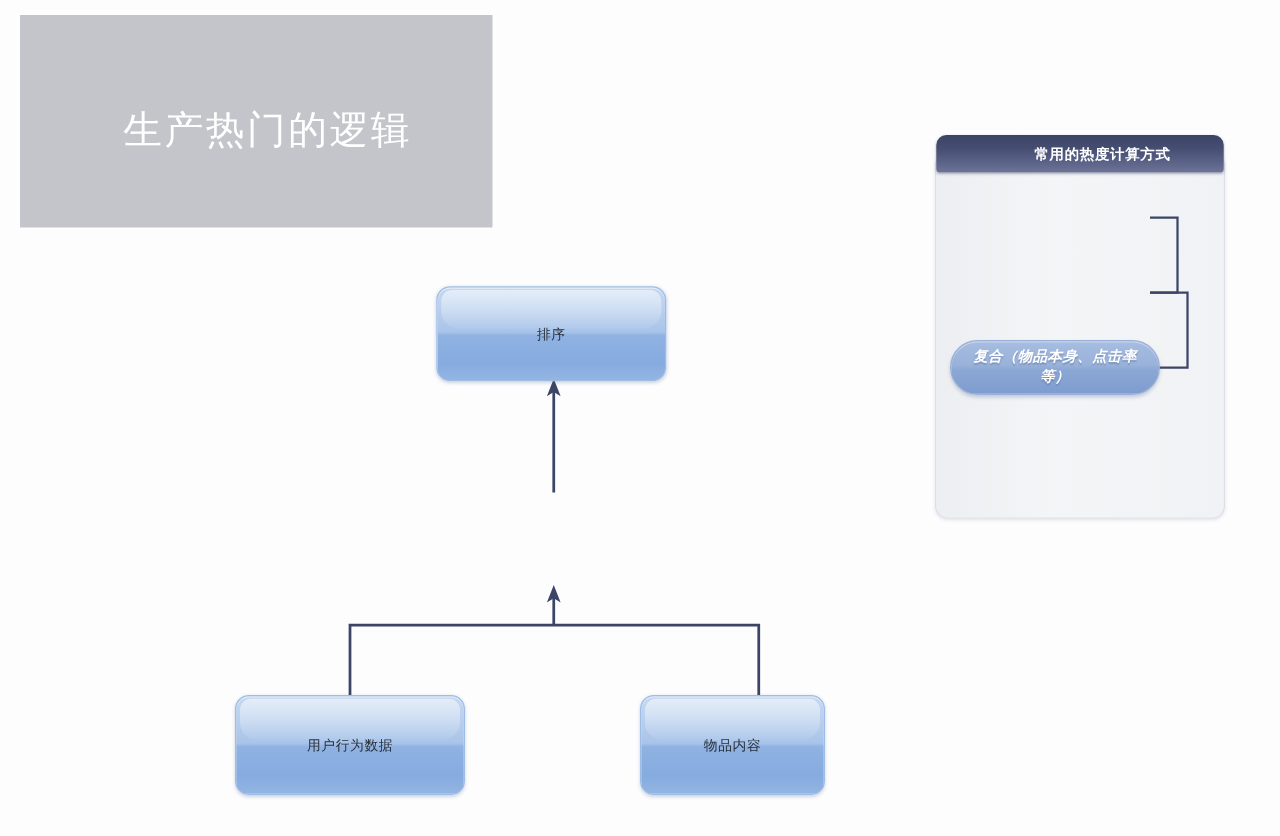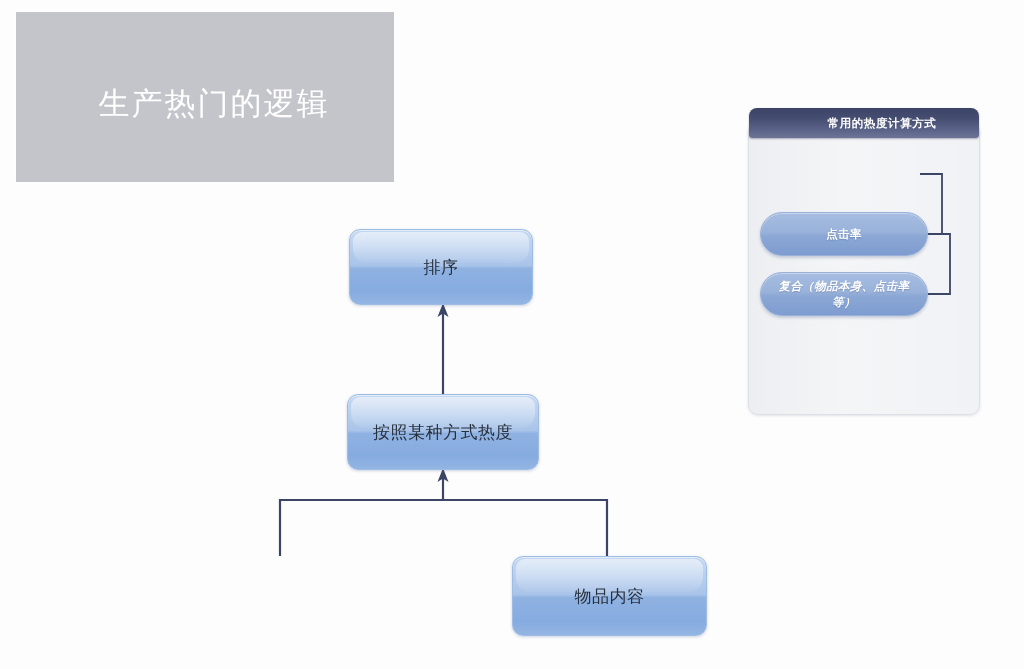--- a/index.html
+++ b/index.html
@@ -60,21 +60,21 @@
         #a9c4e9 48%,
         #8fb2e2 52%,
         #86abdf 82%,
         #93b5e3 100%);
     box-shadow: 0 1px 3px rgba(80,100,140,0.28),
                 inset 0 1px 0 rgba(255,255,255,0.55);
     display: flex;
     align-items: center;
     justify-content: center;
     color: #28303c;
-    font-size: 17px;
+    font-size: 11px;
     letter-spacing: 0.5px;
   }
   .flow-box::after {
     content: "";
     position: absolute;
     left: 3px;
     right: 3px;
     top: 2px;
     height: 42%;
     border-radius: 9px 9px 14px 14px;
@@ -82,21 +82,21 @@
     pointer-events: none;
   }
   .flow-box .flow-label {
     position: relative;
     z-index: 2;
   }
 
   #box-sort      { left: 349px; top: 229px; width: 184px; height: 76px; }
   #box-heat      { left: 347px; top: 394px; width: 192px; height: 76px; }
   #box-behavior  { left: 188px; top: 556px; width: 184px; height: 80px; }
-  #box-content   { left: 512px; top: 556px; width: 195px; height: 80px; }
+  #box-content   { left: 512px; top: 556px; width: 148px; height: 80px; }
 
   #flow-connectors {
     position: absolute;
     left: 0; top: 0;
     width: 740px; height: 669px;
     pointer-events: none;
   }
 
   
   #calc-panel {
@@ -184,44 +184,41 @@
 
     <polyline points="280,556 280,500 607,500 607,556" fill="none" stroke="#3c4565" stroke-width="2.2" stroke-linejoin="miter"></polyline>
     <line x1="443" y1="500" x2="443" y2="478" stroke="#3c4565" stroke-width="2.2"></line>
     <polygon points="443,468 437.5,482 443,478.5 448.5,482" fill="#3c4565"></polygon>
   </svg>
 
   <div class="flow-box" id="box-sort">
     <span class="flow-label">排序</span>
   </div>
 
-  <div class="flow-box" id="box-heat">
-    <span class="flow-label">按照某种方式热度</span>
-  </div>
-
+
+  <div class="flow-box" id="box-behavior">
+    <span class="flow-label">用户行为数据</span>
+  </div>
 
   <div class="flow-box" id="box-content">
     <span class="flow-label">物品内容</span>
   </div>
 </div>
 
 <div id="calc-panel">
 
   <div id="calc-panel-body"></div>
 
   <div id="calc-panel-header">常用的热度计算方式</div>
 
   <svg id="panel-connectors" viewBox="0 0 232 307" width="232" height="307">
 
     <polyline points="172,66 194,66 194,126 172,126" fill="none" stroke="#3c4565" stroke-width="1.8"></polyline>
 
     <polyline points="172,126 202,126 202,186 172,186" fill="none" stroke="#3c4565" stroke-width="1.8"></polyline>
   </svg>
 
 
-  <div class="pill" id="pill-ctr">
-    <span>点击率</span>
-  </div>
 
   <div class="pill" id="pill-compound">
     <span>复合（物品本身、点击率等）</span>
   </div>
 </div>
 
 </body></html>

